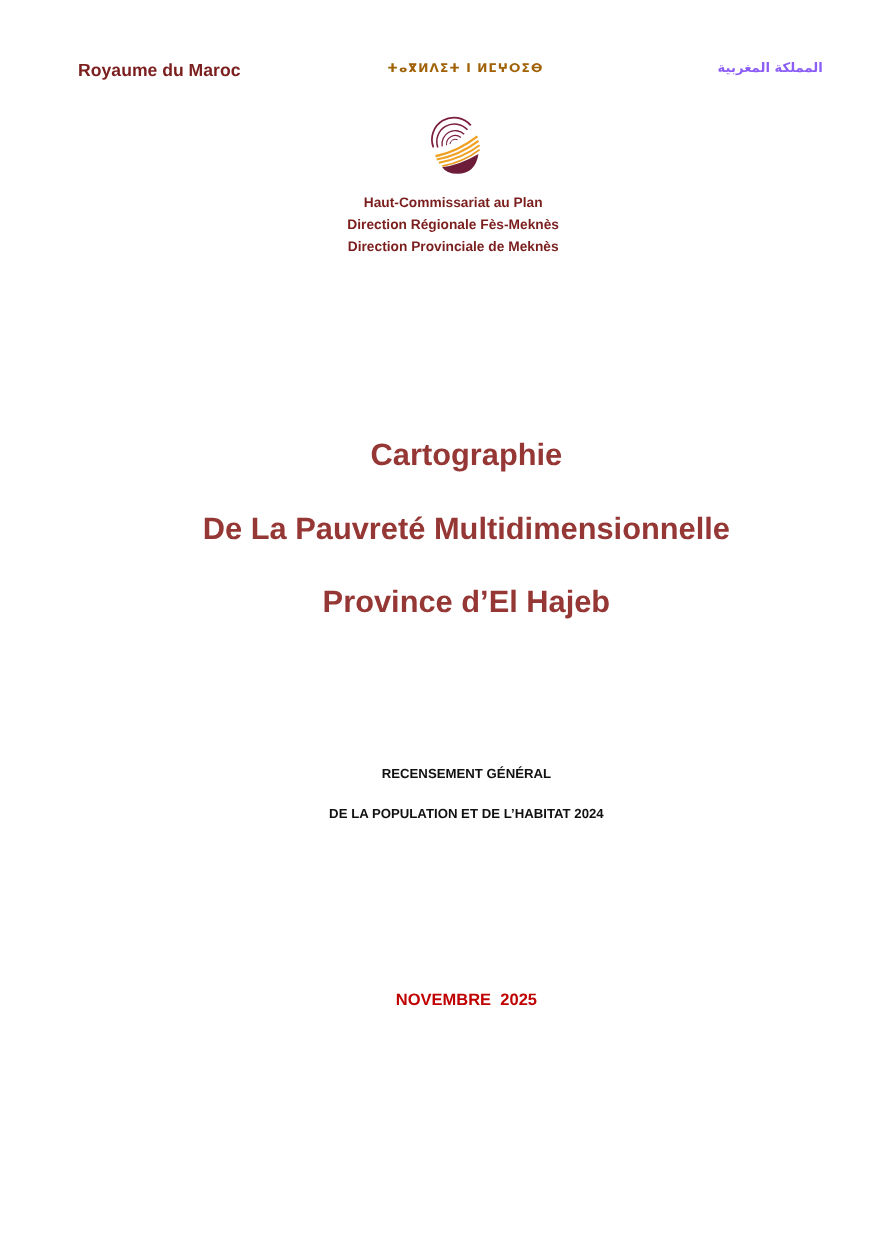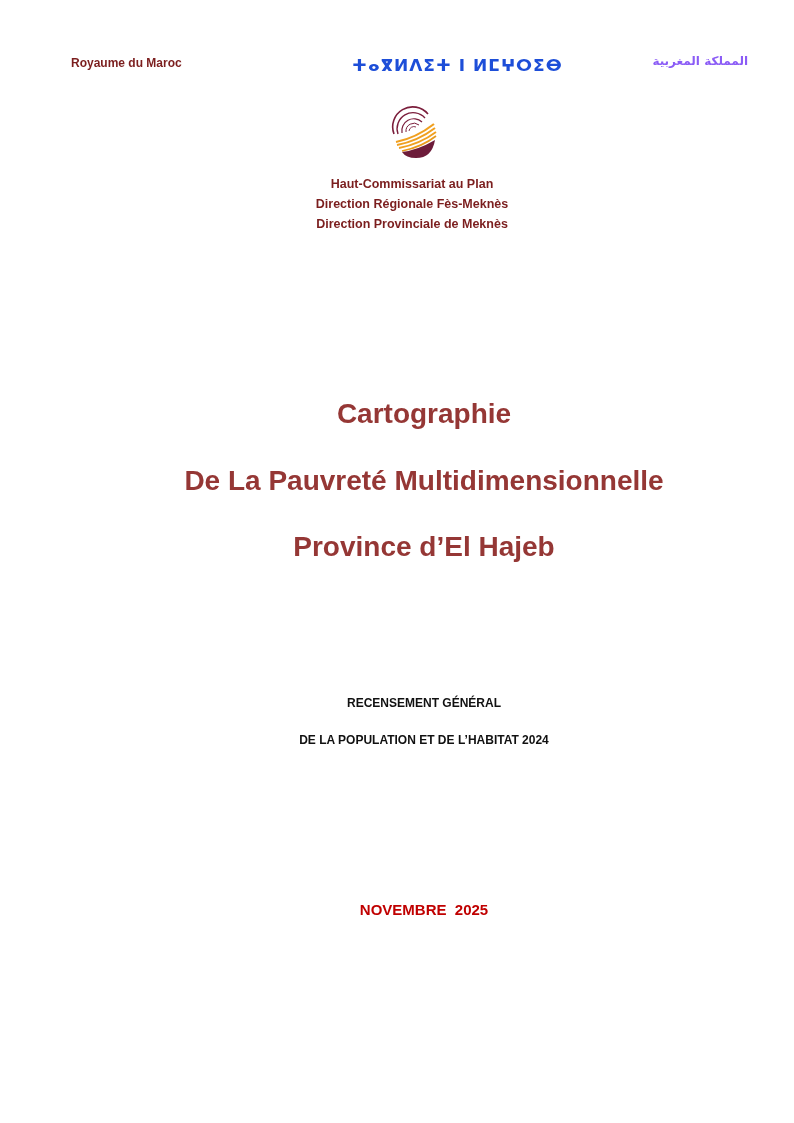--- a/index.html
+++ b/index.html
@@ -18,31 +18,31 @@
       position: absolute;
       left: 0; top: 0;
       width: 794px;
       height: 1123px;
       background: #ffffff;
     }
     .header-left {
       position: absolute;
       left: 71px;
       top: 56px;
-      font-size: 12px;
+      font-size: 16px;
       font-weight: bold;
       color: #7b1e1e;
     }
     .header-center {
       position: absolute;
       left: 352px;
       top: 55px;
-      font-size: 17px;
+      font-size: 11px;
       font-weight: bold;
-      color: #1d4ed8;
+      color: #a16207;
       letter-spacing: 1px;
       font-family: "DejaVu Sans", sans-serif;
     }
     .header-right {
       position: absolute;
       right: 46px;
       top: 54px;
       font-size: 12px;
       font-weight: bold;
       color: #8b5cf6;

